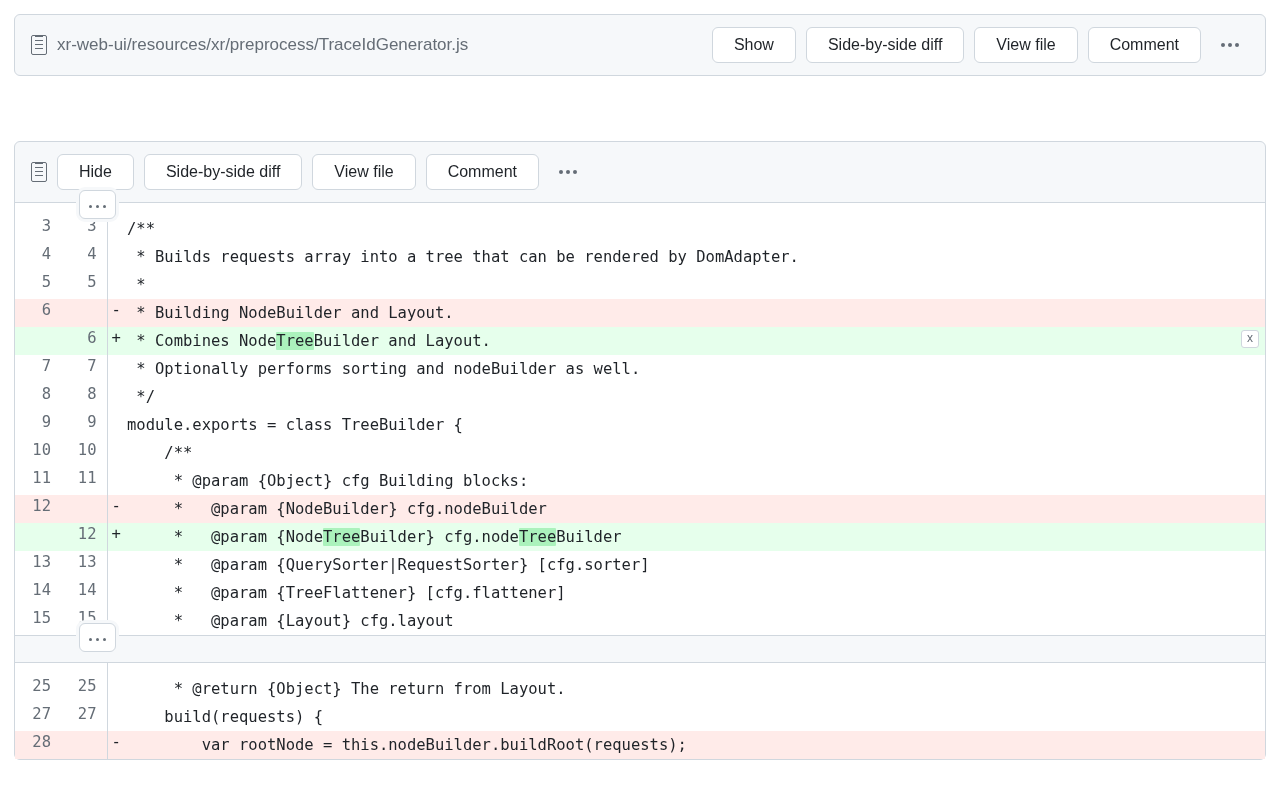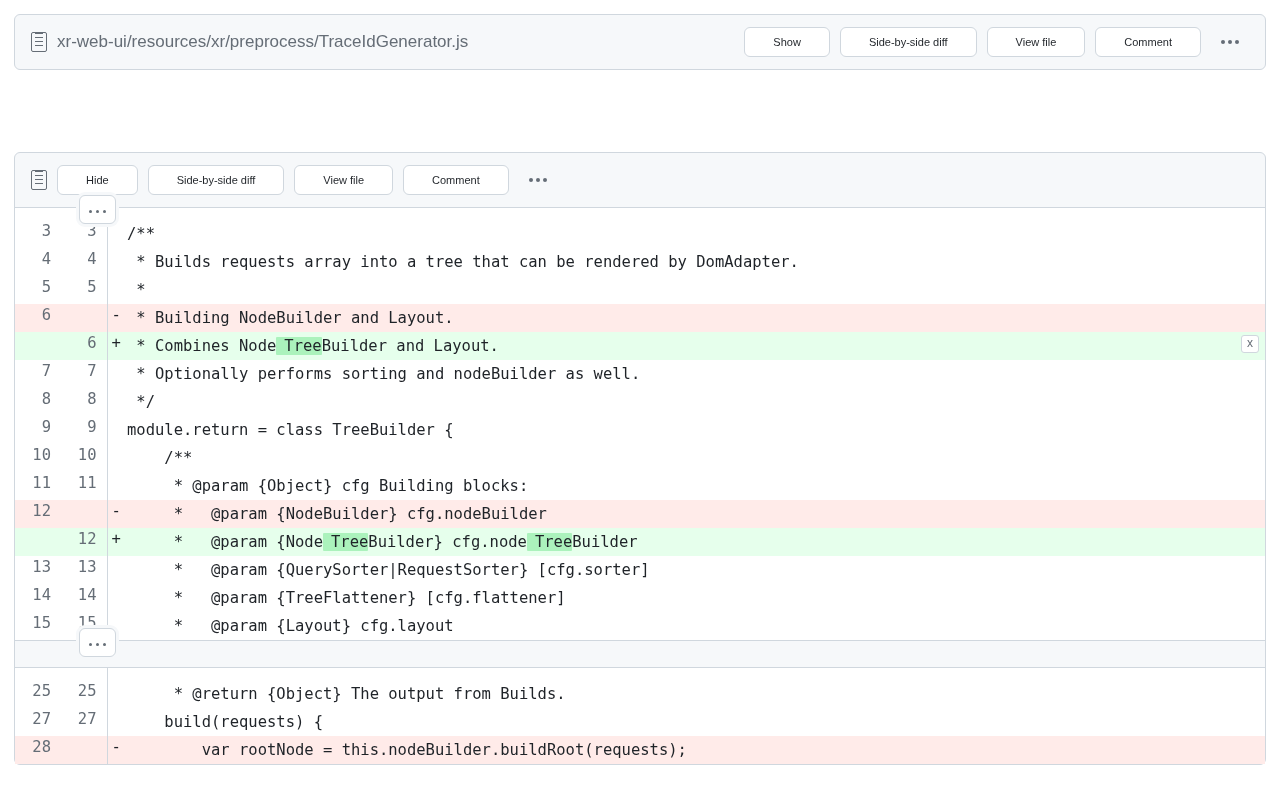--- a/index.html
+++ b/index.html
@@ -6,21 +6,21 @@
   body {
     font-family: -apple-system, BlinkMacSystemFont, "Segoe UI", Helvetica, Arial, sans-serif;
     background: #ffffff;
     font-size: 14px;
     color: #1f2328;
     padding: 14px 14px 0 14px;
   }
   .file-block {
     border: 1px solid #d0d7de;
     border-radius: 6px;
-    margin-bottom: 82px;
+    margin-bottom: 65px;
     background: #f6f8fa;
     overflow: visible;
   }
   .file-block.expanded { margin-bottom: 0; }
   .file-header {
     display: flex;
     align-items: center;
     padding: 12px 16px;
     gap: 10px;
   }
@@ -42,22 +42,22 @@
   .file-path {
     color: #656d76;
     font-size: 17px;
     flex: 1 1 auto;
     font-weight: 400;
   }
   .btn {
     background: #ffffff;
     border: 1px solid #d0d7de;
     border-radius: 6px;
-    padding: 8px 28px;
-    font-size: 11px;
+    padding: 8px 21px;
+    font-size: 16px;
     color: #1f2328;
     cursor: pointer;
     font-family: inherit;
   }
   .more-icon {
     display: flex;
     gap: 3px;
     padding: 8px 10px;
     cursor: pointer;
   }
@@ -125,21 +125,21 @@
     padding: 2px 4px 2px 2px;
     vertical-align: top;
     line-height: 1.55;
     position: relative;
   }
   tr.del .marker, tr.del .code { background: #ffebe9; }
   tr.del .ln { background: #ffebe9; }
   tr.add .marker, tr.add .code { background: #e6ffec; }
   tr.add .ln { background: #e6ffec; }
   tr.first td { padding-top: 14px; }
-  .hl { background: #abf2bc; border-radius:1px;padding-left:8px;}
+  .hl { background: #abf2bc; border-radius:1px;}
   .close-x {
     position: absolute;
     right: 6px;
     top: 3px;
     width: 18px; height: 18px;
     border: 1px solid #d0d7de;
     border-radius: 3px;
     background: #ffffff;
     font-size: 12px;
     line-height: 15px;
@@ -237,21 +237,21 @@
           <tr class="ctx">
             <td class="ln">8</td>
             <td class="ln ln-border">8</td>
             <td class="marker"> </td>
             <td class="code"> */</td>
           </tr>
           <tr class="ctx">
             <td class="ln">9</td>
             <td class="ln ln-border">9</td>
             <td class="marker"> </td>
-            <td class="code">module.return = class TreeBuilder {</td>
+            <td class="code">module.exports = class TreeBuilder {</td>
           </tr>
           <tr class="ctx">
             <td class="ln">10</td>
             <td class="ln ln-border">10</td>
             <td class="marker"> </td>
             <td class="code">    /**</td>
           </tr>
           <tr class="ctx">
             <td class="ln">11</td>
             <td class="ln ln-border">11</td>
@@ -302,21 +302,21 @@
           </div>
         </div>
       </td>
           </tr>
         </tbody>
       <tbody id="hunk1">
           <tr class="ctx first">
             <td class="ln">25</td>
             <td class="ln ln-border">25</td>
             <td class="marker"> </td>
-            <td class="code">     * @return {Object} The output from Builds.</td>
+            <td class="code">     * @return {Object} The return from Layout.</td>
           </tr>
           <tr class="ctx">
             <td class="ln">27</td>
             <td class="ln ln-border">27</td>
             <td class="marker"> </td>
             <td class="code">    build(requests) {</td>
           </tr>
           <tr class="del">
             <td class="ln">28</td>
             <td class="ln ln-border"></td>

